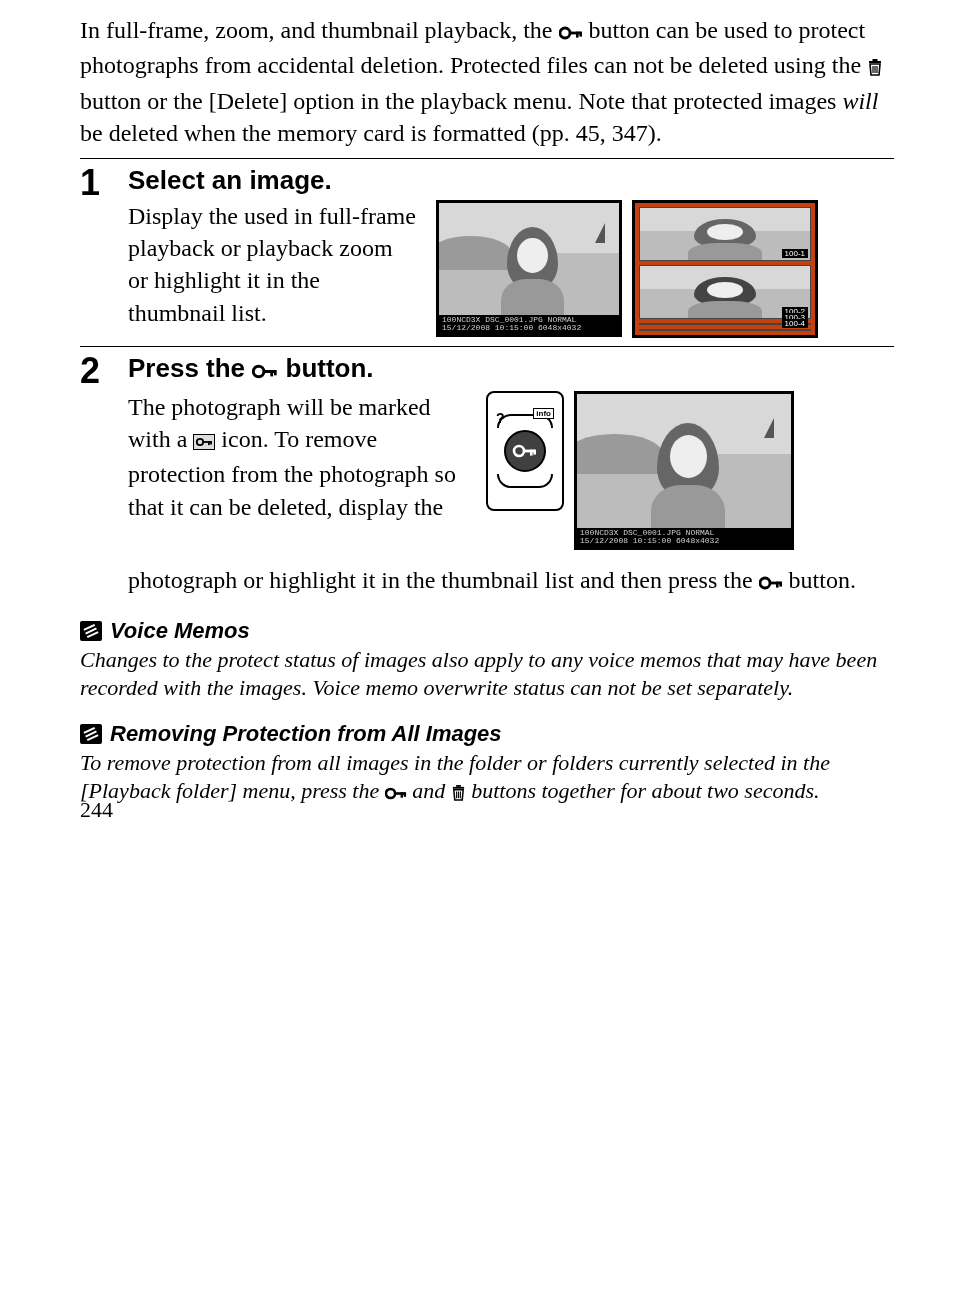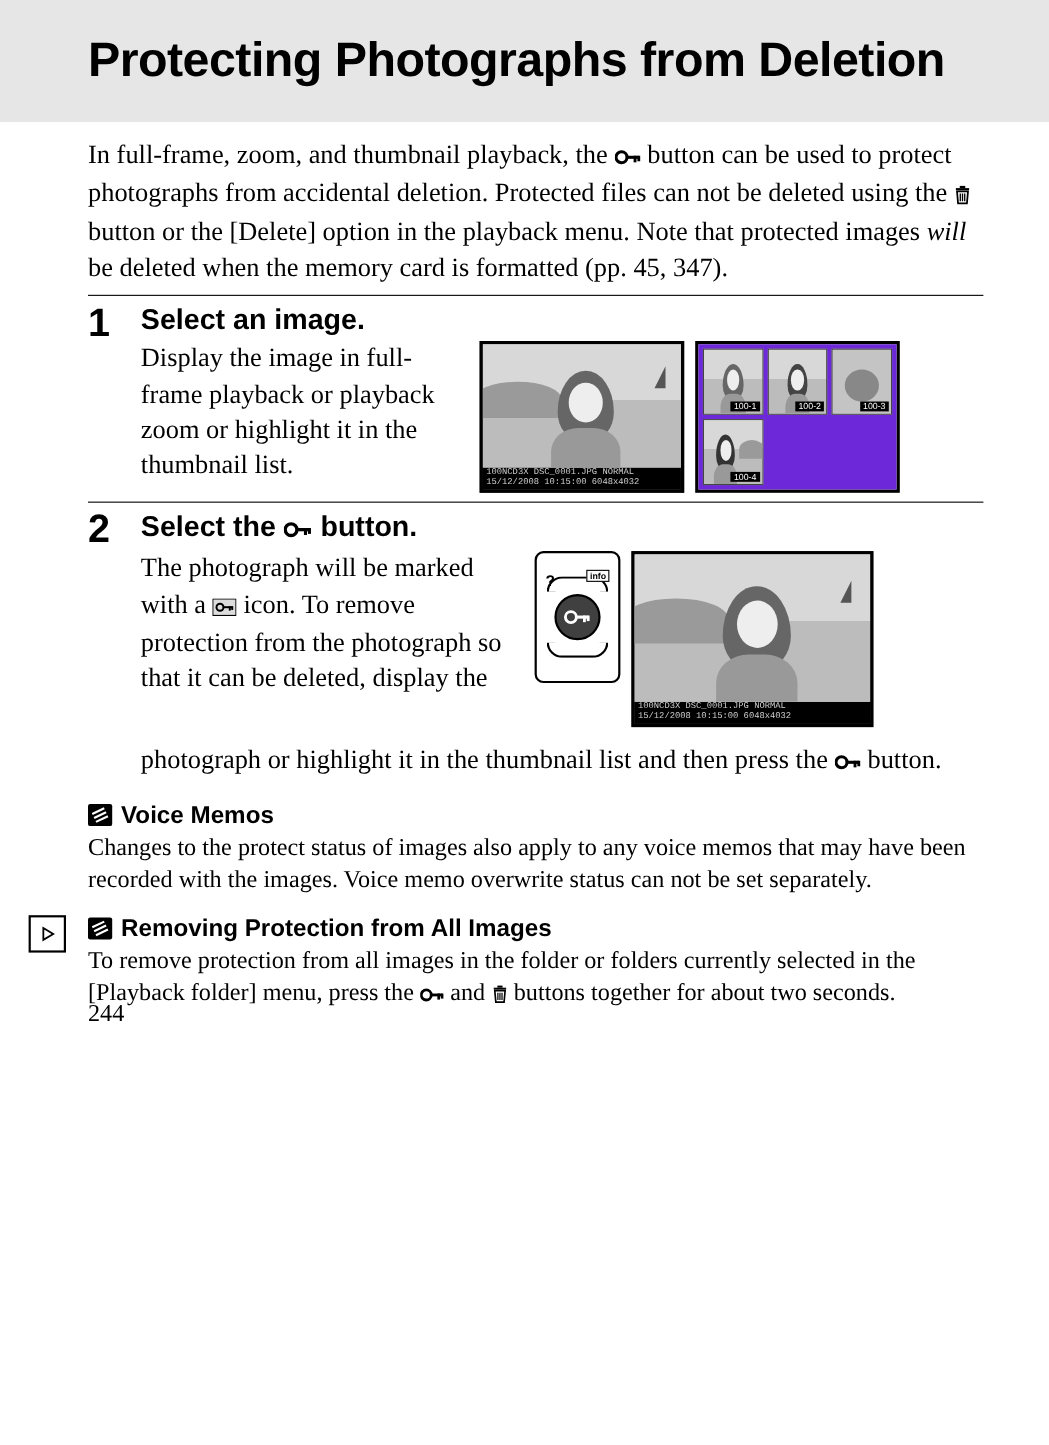--- a/index.html
+++ b/index.html
@@ -16,34 +16,34 @@
   .step-num { font-family: "Helvetica Neue", Arial, sans-serif; font-weight: 800; font-size: 36px; line-height: 1; width: 32px; text-align: left; }
   .step-body { flex: 1; }
   .step-title { font-family: "Helvetica Neue", Arial, sans-serif; font-weight: 700; font-size: 26px; margin-bottom: 4px; }
   .step-row { display: flex; gap: 18px; }
   .step-text { font-size: 24px; line-height: 1.35; }
   .step-text-narrow { width: 290px; }
   .step-text-medium { width: 340px; }
   .illus-group { display: flex; gap: 10px; align-items: flex-start; }
   .lcd { border: 3px solid #000; background: #555; position: relative; display: inline-block; }
   .lcd-inner { background: #bfbfbf; }
-  .grid2 { display: grid; grid-template-columns: 1fr 1fr 1fr; grid-template-rows: 1fr 1fr; gap: 4px; padding: 4px; background: #6d28d9; }
+  .grid2 { display: grid; grid-template-columns: 1fr; grid-template-rows: 1fr 1fr; gap: 4px; padding: 4px; background: #c2410c; }
   .thumb { background: #bbb; border: 1px solid #444; position: relative; }
   .thumb .tag { position: absolute; right: 2px; bottom: 2px; background: #000; color: #fff; font-size: 8px; padding: 0 3px; font-family: Arial, sans-serif; }
   .lcd-footer { background: #000; color: #cfcfcf; font-family: "Courier New", monospace; font-size: 8px; line-height: 1.1; padding: 1px 3px; white-space: nowrap; overflow: hidden; }
   .lcd-top-tag { position: absolute; top: 4px; right: 6px; background: #000; color: #fff; font-size: 9px; padding: 0 4px; font-family: Arial, sans-serif; }
   .lcd-top-key { position: absolute; top: 4px; left: 6px; background: #000; color: #fff; font-size: 10px; padding: 0 3px; font-family: Arial, sans-serif; border-radius: 2px; }
   .scene { width: 100%; height: 100%; background: linear-gradient(#d8d8d8 0 45%, #bcbcbc 45% 100%); position: relative; overflow: hidden; }
   .person { position: absolute; bottom: 0; left: 28%; width: 48%; height: 80%; }
   .hair { position: absolute; top: 2%; left: 20%; width: 60%; height: 70%; background: #666; border-radius: 50% 50% 40% 40% / 60% 60% 40% 40%; }
   .face { position: absolute; top: 14%; left: 32%; width: 36%; height: 40%; background: #eee; border-radius: 50%; }
   .body { position: absolute; bottom: 0; left: 14%; width: 72%; height: 40%; background: #999; border-radius: 40% 40% 0 0 / 60% 60% 0 0; }
   .sail { position: absolute; top: 18%; right: 8%; width: 0; height: 0; border-left: 10px solid transparent; border-right: 0 solid transparent; border-bottom: 20px solid #555; }
   .hill { position: absolute; bottom: 40%; left: -5%; width: 45%; height: 30%; background: #9a9a9a; border-radius: 50% 50% 0 0; }
-  .note { margin-top: 18px; }
+  .note { margin-top: 18px; font-style: italic; }
   .note-head { display: flex; align-items: center; gap: 8px; font-family: "Helvetica Neue", Arial, sans-serif; font-weight: 700; font-size: 22px; }
   .note-icon { width: 22px; height: 20px; background: #000; position: relative; border-radius: 2px; display: flex; align-items: center; justify-content: center; }
   .note-icon::after { content: ""; width: 12px; height: 2px; background: #fff; transform: rotate(-25deg); box-shadow: 0 -4px 0 #fff, 0 4px 0 #fff; }
   .note-body { font-size: 22px; line-height: 1.3; margin-top: 2px; }
   .side-tab { position: absolute; left: 26px; top: 832px; width: 34px; height: 34px; border: 2px solid #000; display: flex; align-items: center; justify-content: center; }
   .side-tab svg { width: 18px; height: 18px; }
   .page-num { position: absolute; left: 80px; bottom: 6px; font-size: 22px; }
   .icon-inline { display: inline-block; vertical-align: -3px; }
   .camera-control { border: 2px solid #000; border-radius: 8px; padding: 6px; width: 78px; height: 120px; display: flex; flex-direction: column; align-items: center; justify-content: center; gap: 2px; background: #fff; }
   .dial-arc { width: 56px; height: 14px; border: 2px solid #000; border-bottom: none; border-radius: 60px 60px 0 0; }
@@ -51,23 +51,20 @@
   .dial-center { width: 42px; height: 42px; border: 2px solid #000; border-radius: 50%; display: flex; align-items: center; justify-content: center; background: #404040; }
   .dial-row { display: flex; align-items: flex-start; gap: 2px; width: 100%; justify-content: center; position: relative; }
   .qmark { position: absolute; left: 2px; top: -4px; font-weight: 700; font-size: 14px; font-family: Arial, sans-serif; }
   .info-box { position: absolute; right: 2px; top: -6px; border: 1.5px solid #000; font-size: 8px; font-family: Arial, sans-serif; font-weight: 700; padding: 0 2px; background: #fff; text-align: right; }
 </style>
 </head>
 <body>
 
 <div class="page">
 
-  <div class="header-band">
-    <h1 class="title">Protecting Photographs from Deletion</h1>
-  </div>
 
   <div class="content">
 
     <p class="intro">
       <span>In full-frame, zoom, and thumbnail playback, the </span><span class="icon-inline"><svg width="24" height="16" viewBox="0 0 24 16">
             <circle cx="6" cy="8" r="5" fill="none" stroke="#000" stroke-width="2.8"></circle>
             <rect x="10" y="6.6" width="12" height="2.8" fill="#000"></rect>
             <rect x="17" y="6.6" width="2.6" height="6" fill="#000"></rect>
             <rect x="20.4" y="6.6" width="2.6" height="5" fill="#000"></rect>
           </svg></span><span> button can be used to protect photographs from accidental deletion. Protected files can not be deleted using the </span><span class="icon-inline"><svg width="16" height="18" viewBox="0 0 16 18">
@@ -81,21 +78,21 @@
     </p>
 
 
     <hr class="rule">
 
     <div class="step">
       <div class="step-num">1</div>
       <div class="step-body">
         <div class="step-title">Select an image.</div>
         <div class="step-row">
-          <div class="step-text step-text-narrow">Display the image in full-frame playback or playback zoom or highlight it in the thumbnail list.</div>
+          <div class="step-text step-text-narrow">Display the used in full-frame playback or playback zoom or highlight it in the thumbnail list.</div>
           <div class="illus-group">
 
             <div class="lcd" style="width:186px;">
               <div class="lcd-top-tag">1/10</div>
               <div class="lcd-inner" style="height:112px; position:relative;">
                 <div class="scene">
                   <div class="hill"></div>
                   <div class="sail"></div>
                   <div class="person">
                       <div class="hair"></div>
@@ -156,21 +153,21 @@
         </div>
       </div>
     </div>
 
     <hr class="rule">
 
     <div class="step">
       <div class="step-num">2</div>
       <div class="step-body">
         <div class="step-title">
-          <span>Select the </span><span class="icon-inline"><svg width="26" height="17" viewBox="0 0 24 16">
+          <span>Press the </span><span class="icon-inline"><svg width="26" height="17" viewBox="0 0 24 16">
                 <circle cx="6" cy="8" r="5" fill="none" stroke="#000" stroke-width="2.8"></circle>
                 <rect x="10" y="6.6" width="12" height="2.8" fill="#000"></rect>
                 <rect x="17" y="6.6" width="2.6" height="6" fill="#000"></rect>
                 <rect x="20.4" y="6.6" width="2.6" height="5" fill="#000"></rect>
               </svg></span><span> button.</span>
         </div>
         <div class="step-row">
           <div class="step-text step-text-medium">
             <span>The photograph will be marked with a </span><span class="icon-inline"><svg width="22" height="16" viewBox="0 0 22 16">
                   <rect x="0.5" y="0.5" width="21" height="15" fill="#ddd" stroke="#000" stroke-width="1"></rect>

